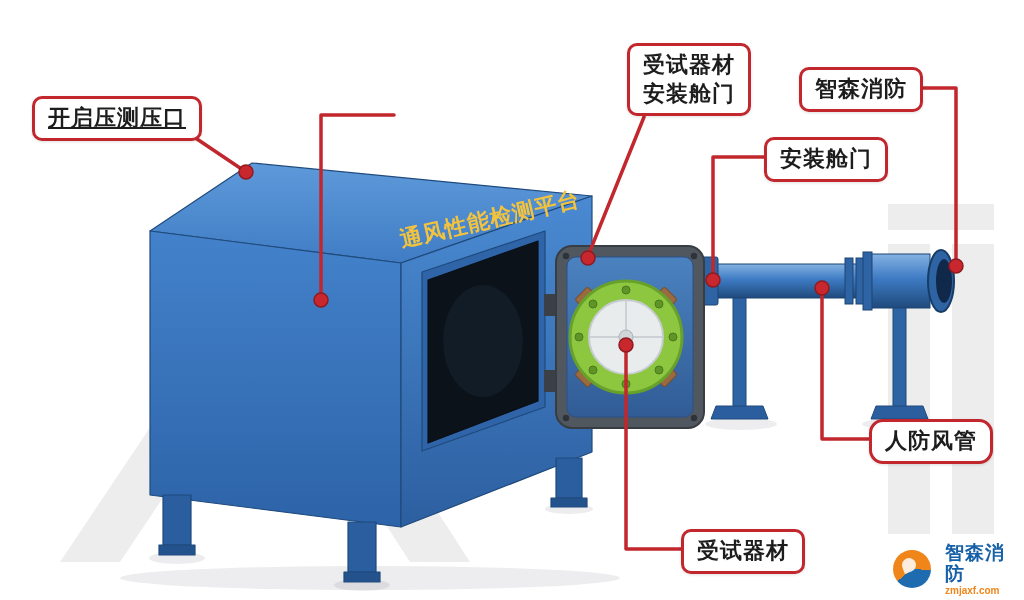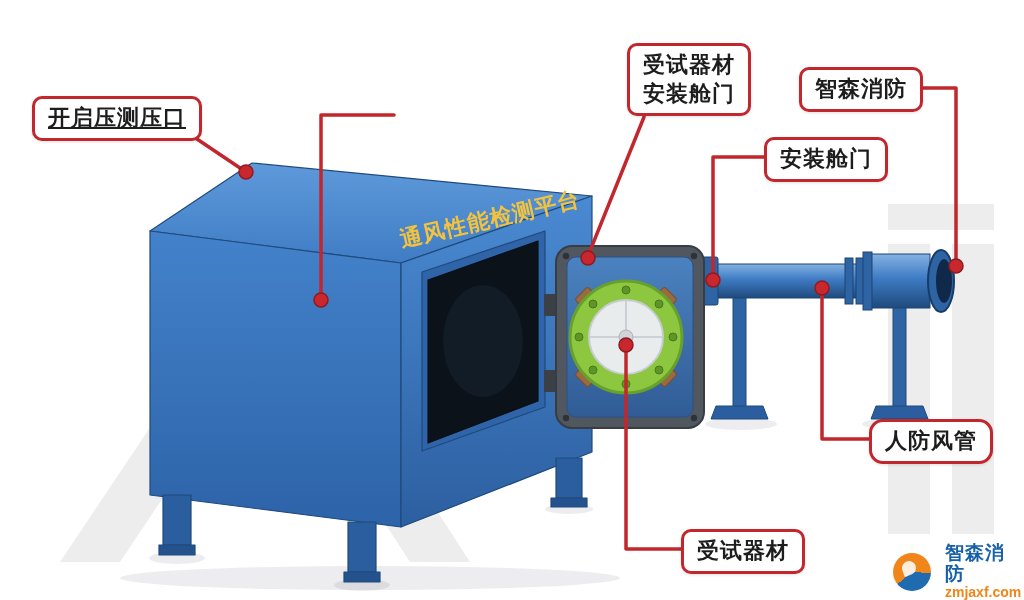--- a/index.html
+++ b/index.html
@@ -26,21 +26,21 @@
     background:conic-gradient(from 230deg,#f08519 0 62%,#1e6bb0 62% 100%);
     flex:0 0 auto;
   }
   .brand-mark::after{
     content:"";position:absolute;left:9px;top:8px;width:14px;height:14px;
     border-radius:50% 50% 50% 0;background:rgba(255,255,255,.85);
     transform:rotate(-20deg);
   }
   .brand-text{display:flex;flex-direction:column;line-height:1.1;}
   .brand-name{font-size:19px;font-weight:800;color:#1660a8;letter-spacing:1px;}
-  .brand-site{font-size:14px;font-weight:700;color:#f08519;}
+  .brand-site{font-size:10px;font-weight:700;color:#f08519;}
 </style>
 </head>
 <body>
 
 <div class="stage">
 
   <svg width="1024" height="600" viewBox="0 0 1024 600">
     <defs>
       <linearGradient id="gTop" x1="0" y1="0" x2="0" y2="1">
         <stop offset="0" stop-color="#5e9ada"></stop>

